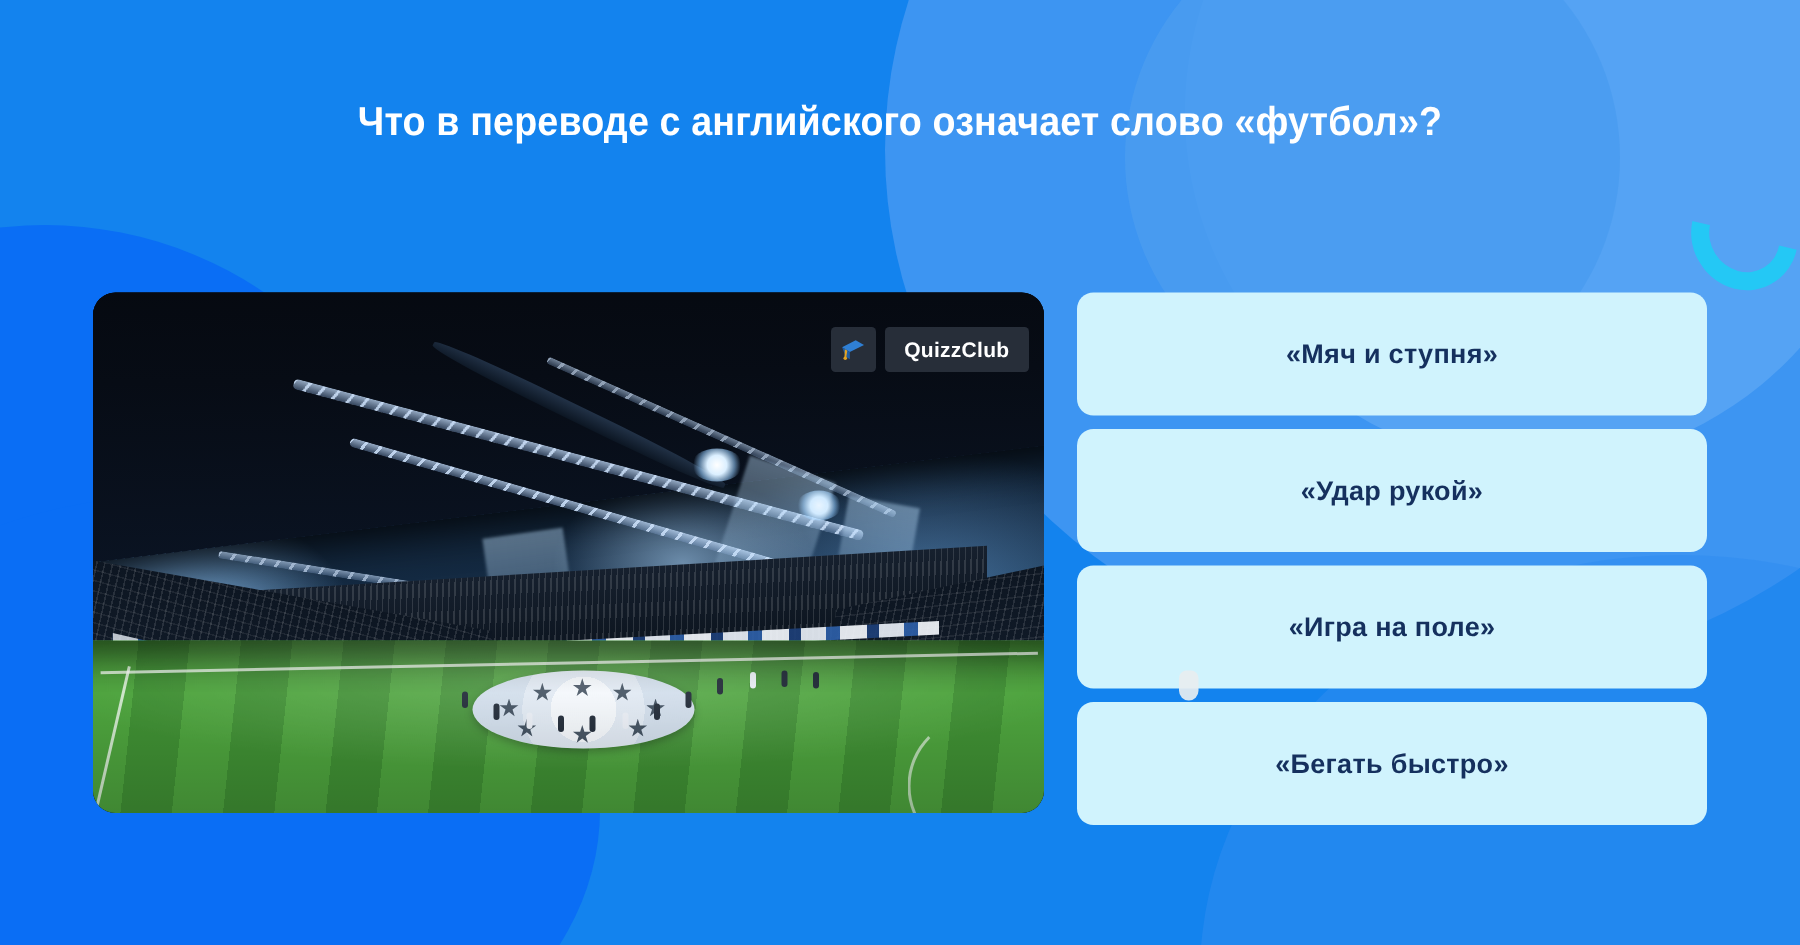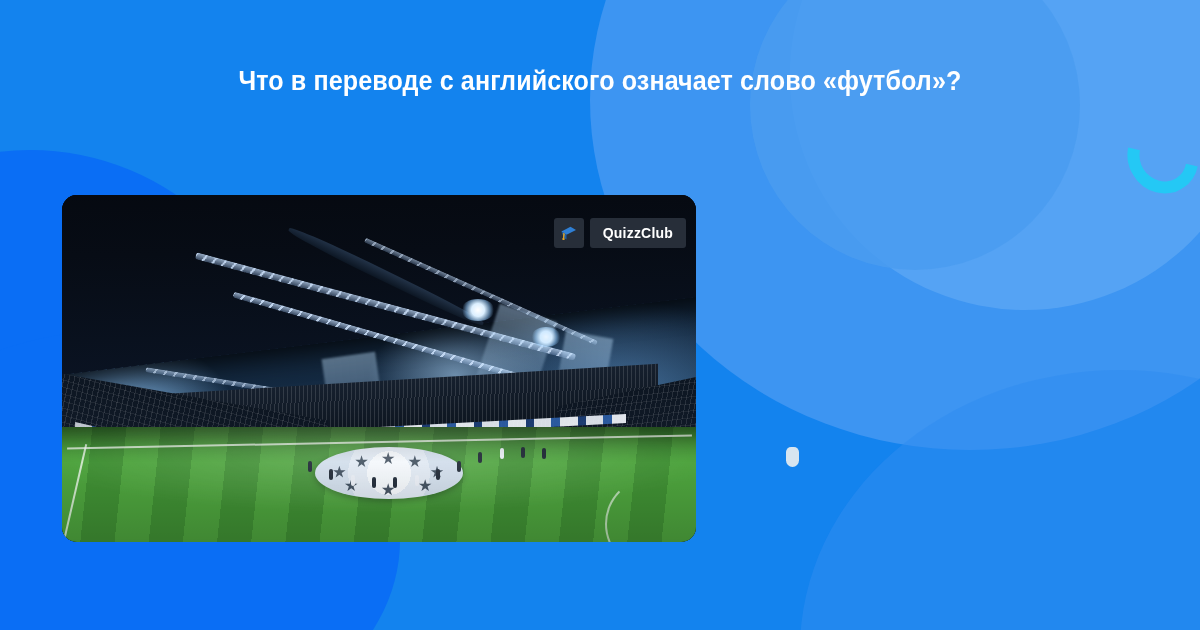--- a/index.html
+++ b/index.html
@@ -436,15 +436,29 @@
           <path d="M3 9.5 L14.5 3.5 L21.5 7.5 L9.5 13.5 Z" fill="#2f7fd4"></path>
           <path d="M3 9.5 L9.5 13.5 L9.5 19.5 L6.2 17.4 Z" fill="#1d5ea8"></path>
           <path d="M5.4 11.2 L7.4 12.4 L6.4 18.6 L5.0 17.8 Z" fill="#e0a326"></path>
           <circle cx="5.7" cy="18.8" r="1.5" fill="#e0a326"></circle>
         </svg>
       </div>
       <div class="logo-name">QuizzClub</div>
     </div>
   </div>
 
+  <div class="answers">
+    <div class="answer">
+      <span>«Мяч и ступня»</span>
+    </div>
+    <div class="answer">
+      <span>«Удар рукой»</span>
+    </div>
+    <div class="answer">
+      <span>«Игра на поле»</span>
+    </div>
+    <div class="answer">
+      <span>«Бегать быстро»</span>
+    </div>
+  </div>
 
   <div class="cursor-dot"></div>
 </div>
 
 </body></html>

